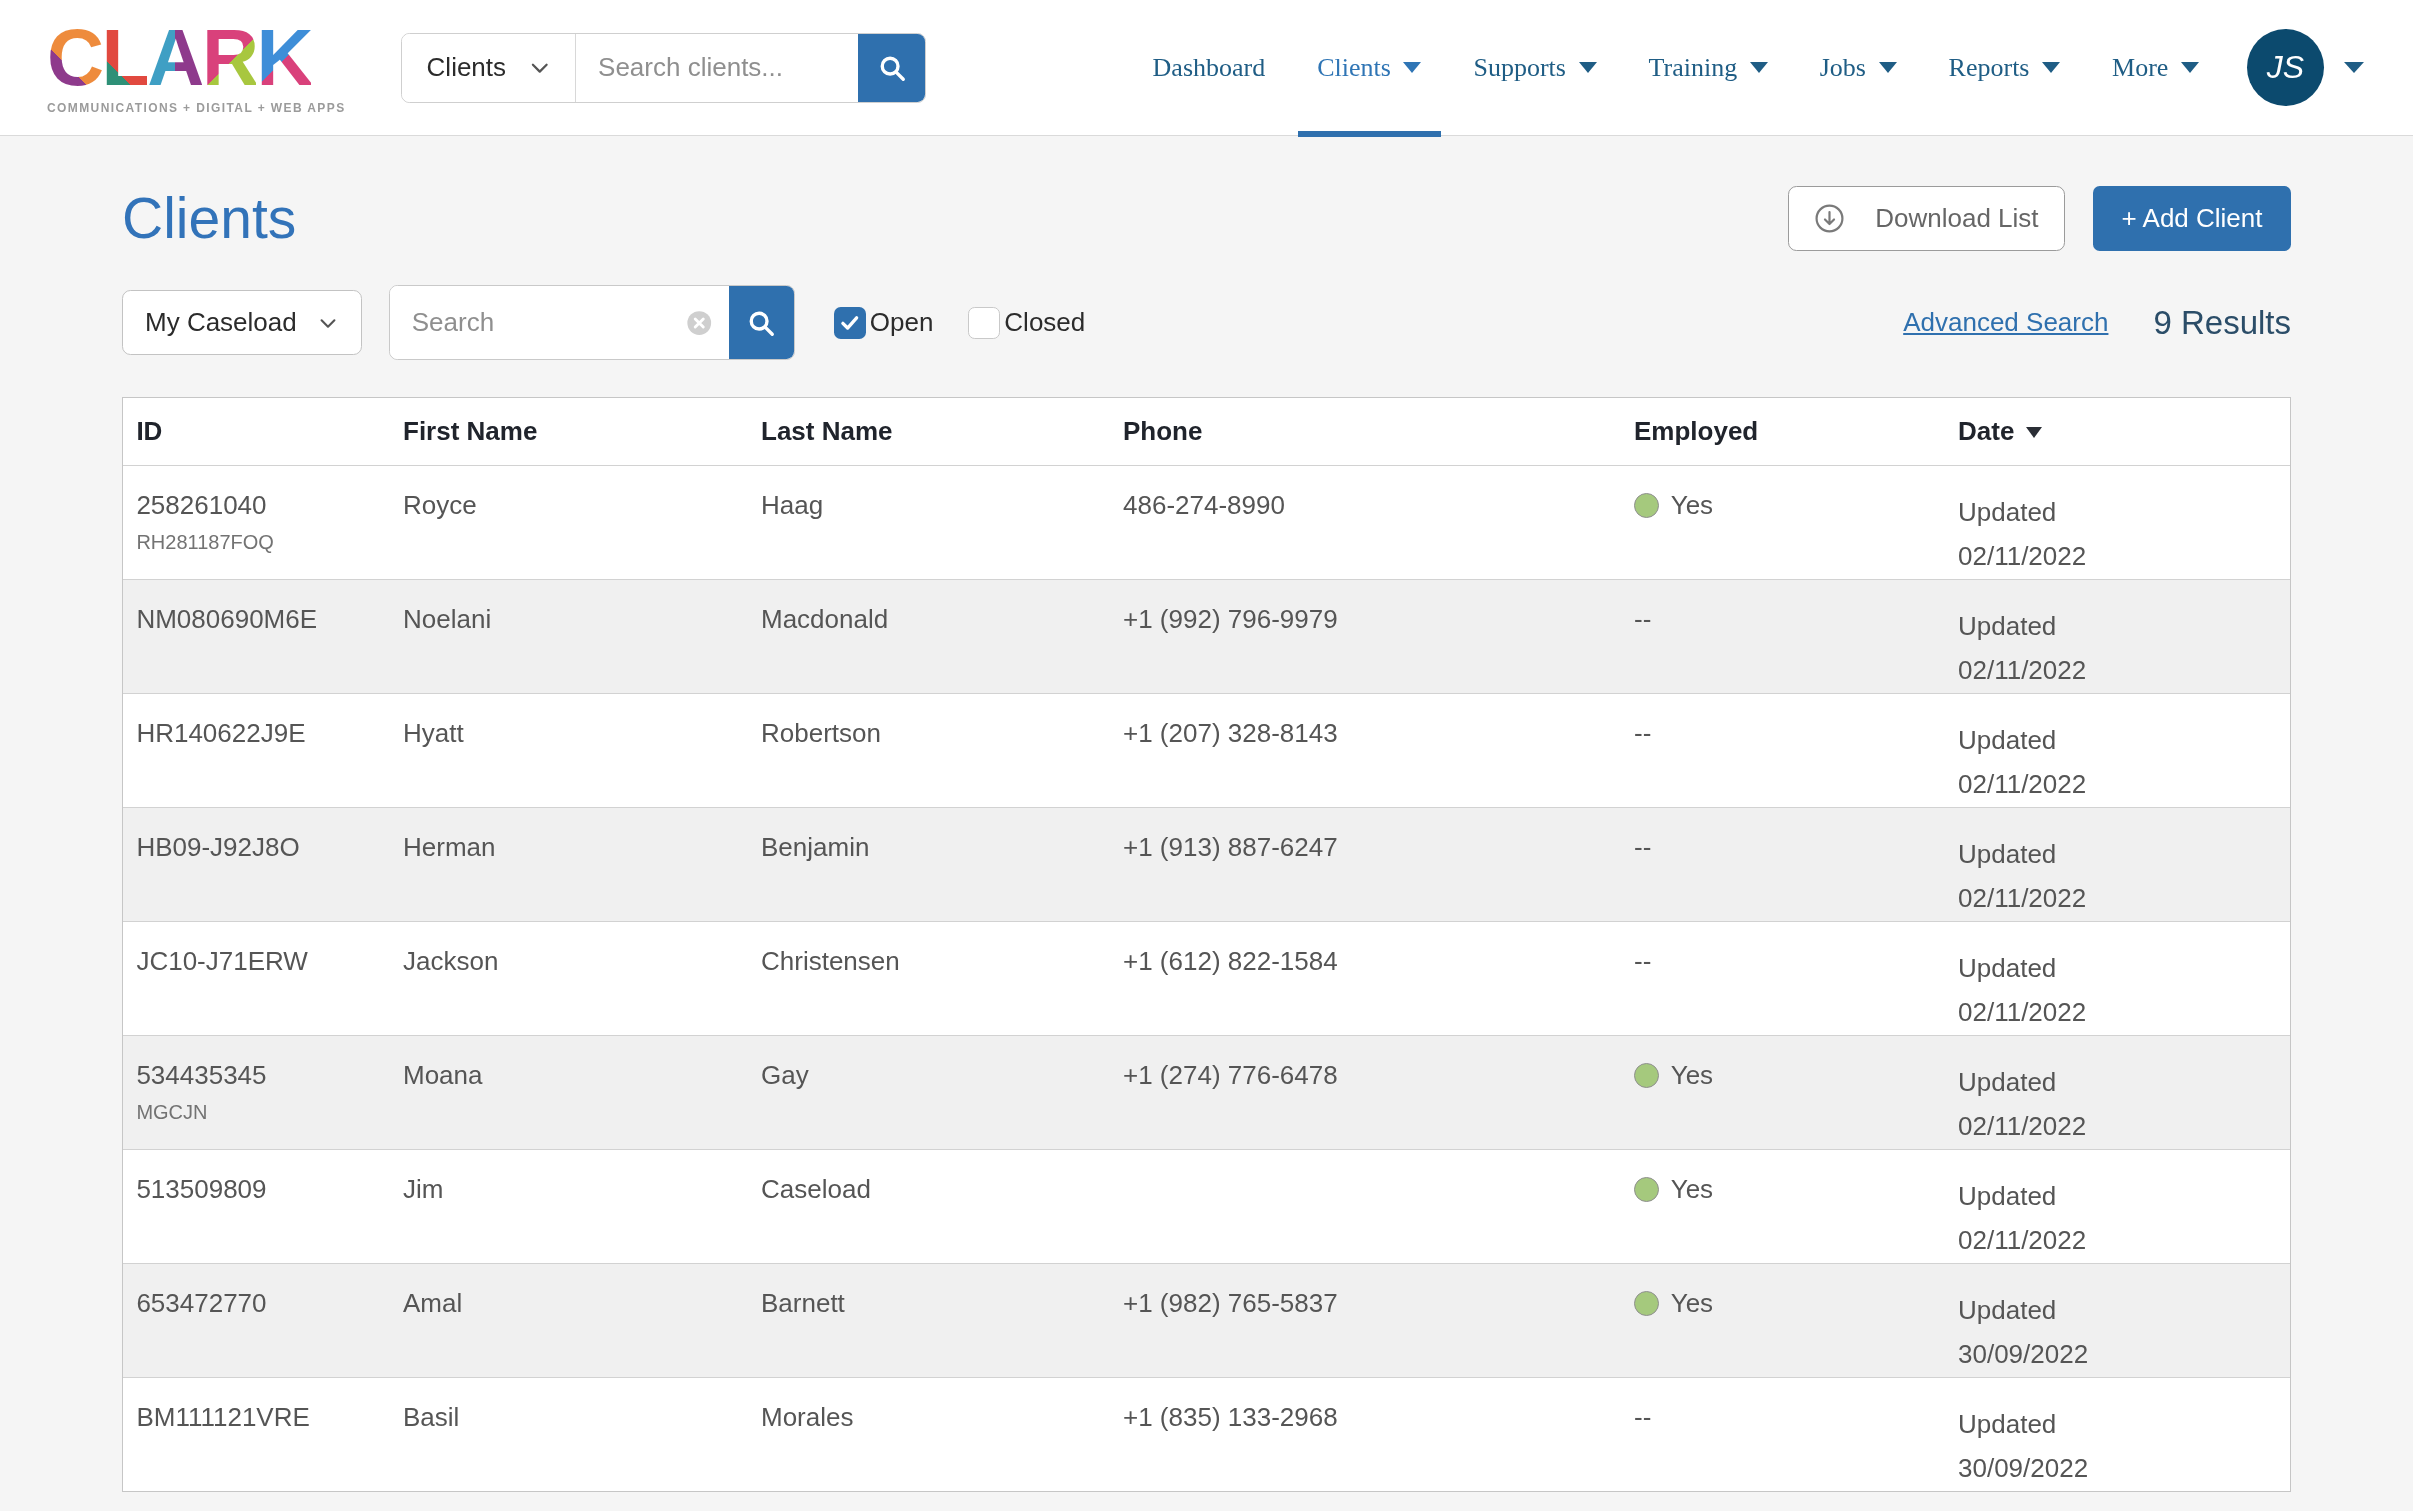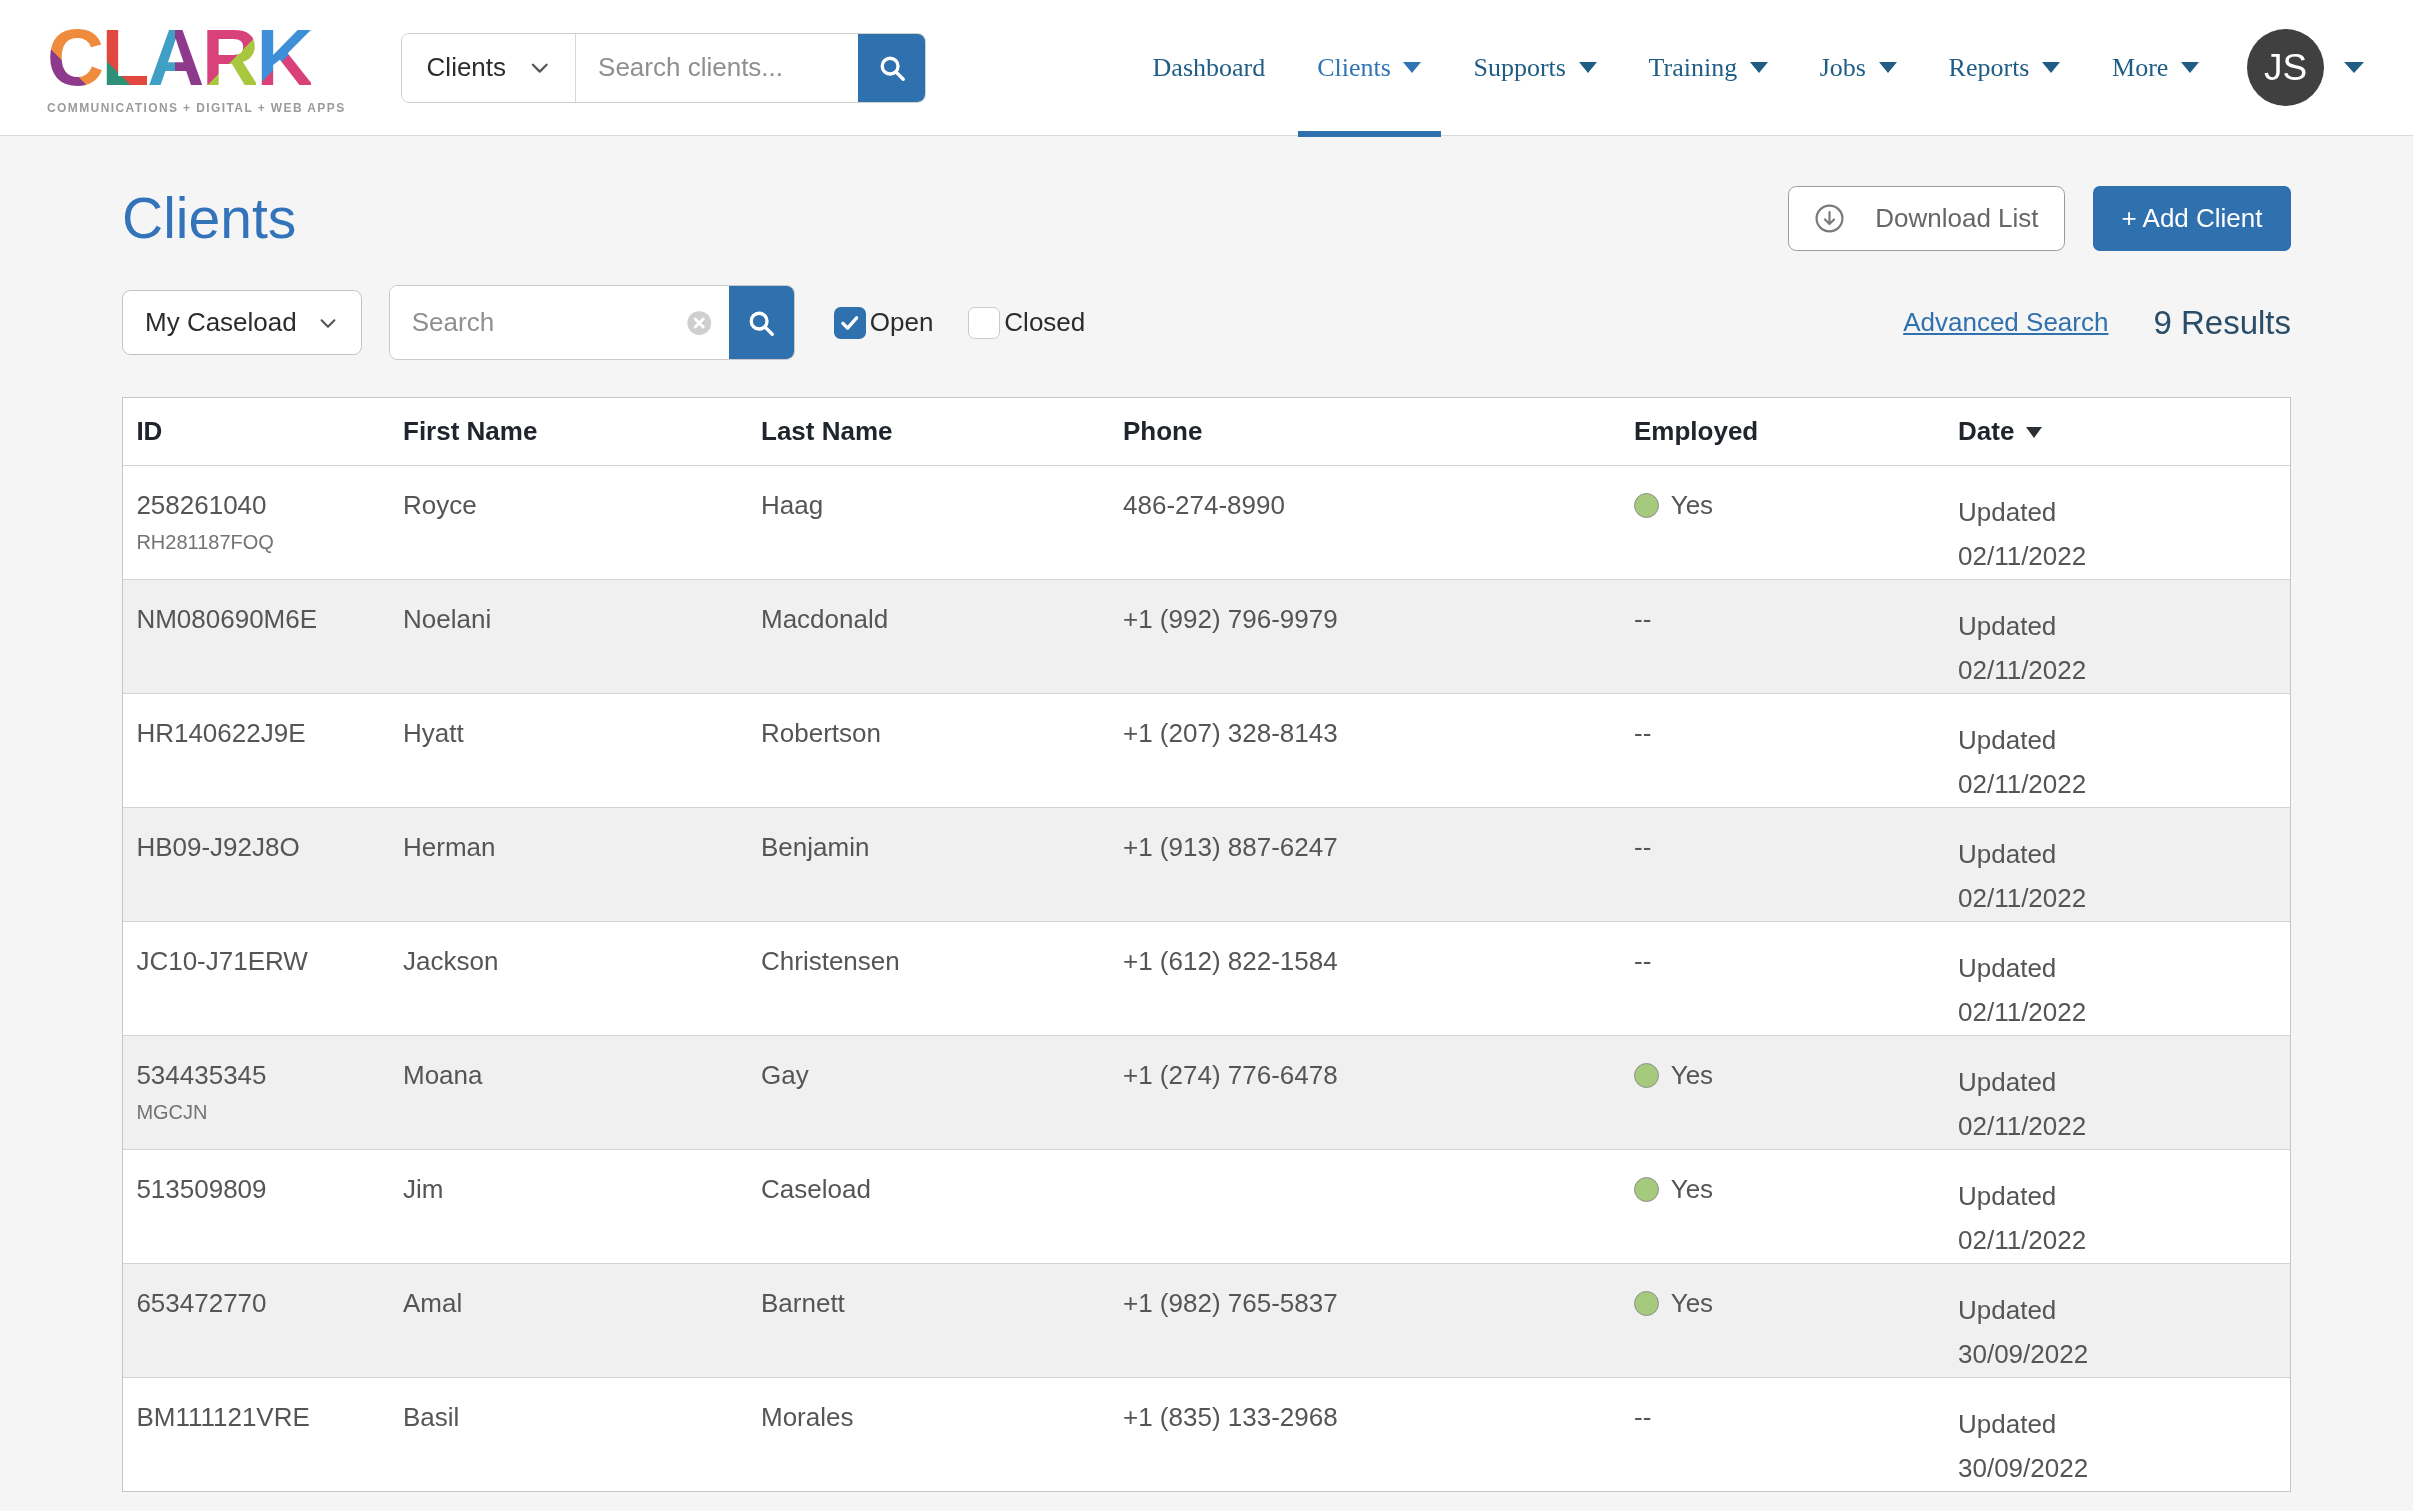--- a/index.html
+++ b/index.html
@@ -26,22 +26,22 @@
 
   .nav { margin-left:auto; display:flex; align-items:center; height:100%;font-family:Liberation Serif, serif; }
   .nav-link { position:relative; height:100%; display:flex; align-items:center;
               padding:0 26px; color:#1f5d85; font-size:26px; cursor:pointer; text-decoration:none; }
   .caret-down { width:0; height:0; border-left:9.2px solid transparent; border-right:9.2px solid transparent;
                 border-top:11px solid currentColor; display:inline-block; margin-left:12.6px; }
   .nav-link.active { color:#2f75b5; }
   .nav-link.active::after { content:""; position:absolute; left:6.7px; right:6.7px; bottom:-1.7px;
                             height:5.9px; background:#2f70ae; }
   .account { display:flex; align-items:center; margin-left:22px; cursor:pointer; }
-  .avatar { width:77px; height:77px; border-radius:50%; background:#404040; color:#fff;
-            font-size:37px; display:flex; align-items:center; justify-content:center; }
+  .avatar { width:77px; height:77px; border-radius:50%; background:#0c4a6e; color:#fff;
+            font-size:32px; display:flex; align-items:center; justify-content:center;font-style:italic; }
   .account .caret-down { margin-left:20px; color:#1f5d85; border-left-width:10px; border-right-width:10px; border-top-width:11.7px; }
 
   
   .main { padding:0 122px; }
   .page-header { display:flex; align-items:center; justify-content:space-between; margin-top:49px; }
   h1 { font-size:57px; color:#3273b9; font-weight:400; }
   .actions { display:flex; align-items:center; gap:28.5px; }
   .btn-outline { height:65px; display:flex; align-items:center; gap:30px; padding:0 25px;
                  background:#fff; border:1.7px solid #9b9b9b; border-radius:8.4px; color:#666;
                  font-size:26px; cursor:pointer; }

